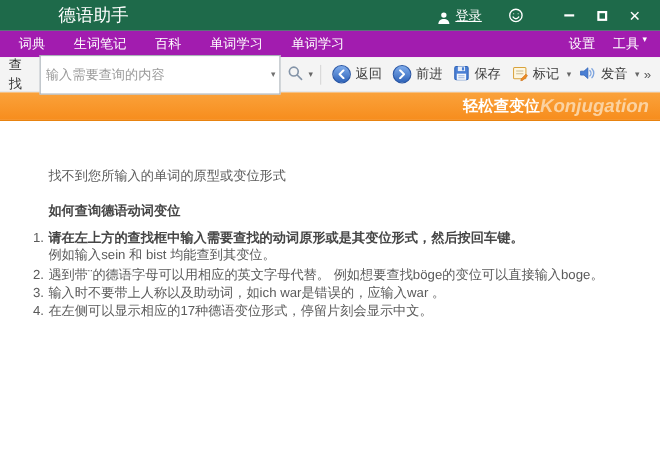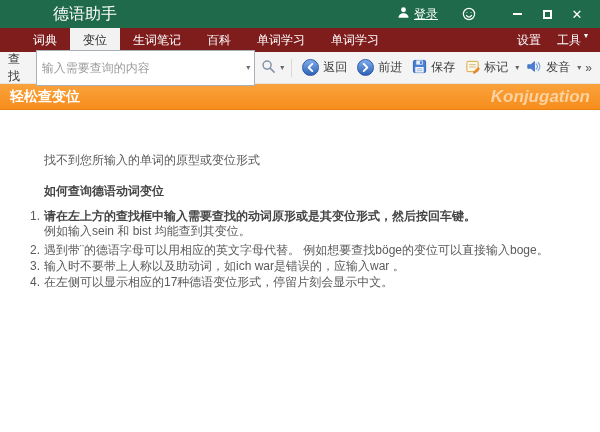--- a/index.html
+++ b/index.html
@@ -13,33 +13,33 @@
   .titlebar {
     height:28px; background:#1E6A4A; display:flex; align-items:center;
     padding:0 8px 0 26px; color:#fff;
   }
   .flag { width:17px; height:12px; border-radius:2px; overflow:hidden; display:inline-block; margin-right:10px; }
   .flag .b1 { height:4px; background:#1d1d1b; }
   .flag .b2 { height:4px; background:#d2232a; }
   .flag .b3 { height:4px; background:#f7c600; }
   .app-title { font-size:16px; color:#fff; }
   .titlebar .spacer { flex:1; }
-  .login-wrap { display:flex; align-items:flex-start; gap:4px; margin-right:24px; cursor:pointer; }
+  .login-wrap { display:flex; align-items:flex-end; gap:4px; margin-right:24px; cursor:pointer; }
   .login-wrap svg { display:block; }
   .login-label { color:#fff; text-decoration:underline; font-size:12px; }
   .smiley-btn { margin-right:26px; cursor:pointer; display:flex; }
   .win-btn { width:30px; height:20px; display:flex; align-items:center; justify-content:center; cursor:pointer; color:#fff; }
   .min-glyph { width:9px; height:2px; background:#fff; display:inline-block; }
   .max-glyph { width:9px; height:9px; border:2px solid #fff; display:inline-block; }
   .close-glyph { font-size:13px; font-weight:bold; line-height:1; }
 
   
   .menubar {
-    height:24px; background:#7f1d1d; display:flex; align-items:stretch;
-    padding-left:20px; color:#fff;
+    height:24px; background:#a21caf; display:flex; align-items:stretch;
+    padding-left:4px; color:#fff;
   }
   .tab {
     padding:0 13px; display:flex; align-items:center; font-size:12px;
     cursor:pointer; color:#fff;
   }
   .tab.active { background:#F2F2F2; color:#2b2b2b; }
   .menubar .spacer { flex:1; }
   .menu-right { display:flex; align-items:center; gap:16px; padding-right:12px; }
   .menu-right .item { cursor:pointer; display:flex; align-items:flex-start; gap:3px; }
   .caret { font-size:8px; line-height:1; }
@@ -71,21 +71,21 @@
     background:linear-gradient(#7FACEC,#2F63B8); border:1px solid #2A57A5;
     display:flex; align-items:center; justify-content:center;
   }
   .tb-caret { color:#666; font-size:8px; margin:0 2px; cursor:pointer; }
   .overflow { color:#555; font-size:12px; margin-left:2px; cursor:pointer; }
 
   
   .banner {
     height:26px; background:linear-gradient(#FAA23B,#F78D1D);
     border-bottom:1px solid #E8830F;
-    display:flex; align-items:center; justify-content:space-between; padding:0 10px;
+    display:flex; align-items:center; justify-content:flex-end; padding:0 10px;
   }
   .banner-title { color:#fff; font-weight:bold; font-size:14px; }
   .banner-sub { color:#FBD2A0; font-weight:bold; font-style:italic; font-size:17px; }
 
   
   .content { padding:43px 20px 0 30px; color:#5a5a5a; font-size:12px; line-height:15px; }
   .message { margin:0 0 16px 14px; }
   .howto-heading { margin:0 0 10px 14px; font-weight:bold; color:#454545; }
   .step { display:flex; margin-bottom:1px; }
   .step-num { width:14px; flex:0 0 14px; }
@@ -128,21 +128,20 @@
   <span class="win-btn">
       <span class="max-glyph"></span>
     </span>
   <span class="win-btn">
       <span class="close-glyph">✕</span>
     </span>
 </div>
 
 <div class="menubar">
   <span class="tab">词典</span>
-  <span class="tab active">变位</span>
   <span class="tab">生词笔记</span>
   <span class="tab">百科</span>
   <span class="tab">单词学习</span>
   <span class="tab">单词学习</span>
   <span class="spacer"></span>
   <span class="menu-right">
     <span class="item">
       <span>设置</span>
     </span>
     <span class="item">

